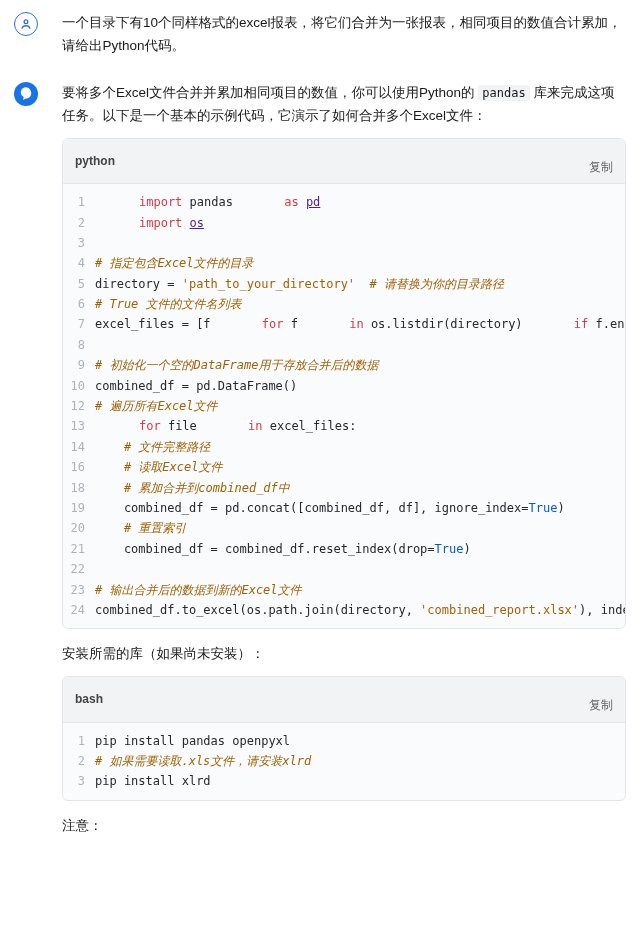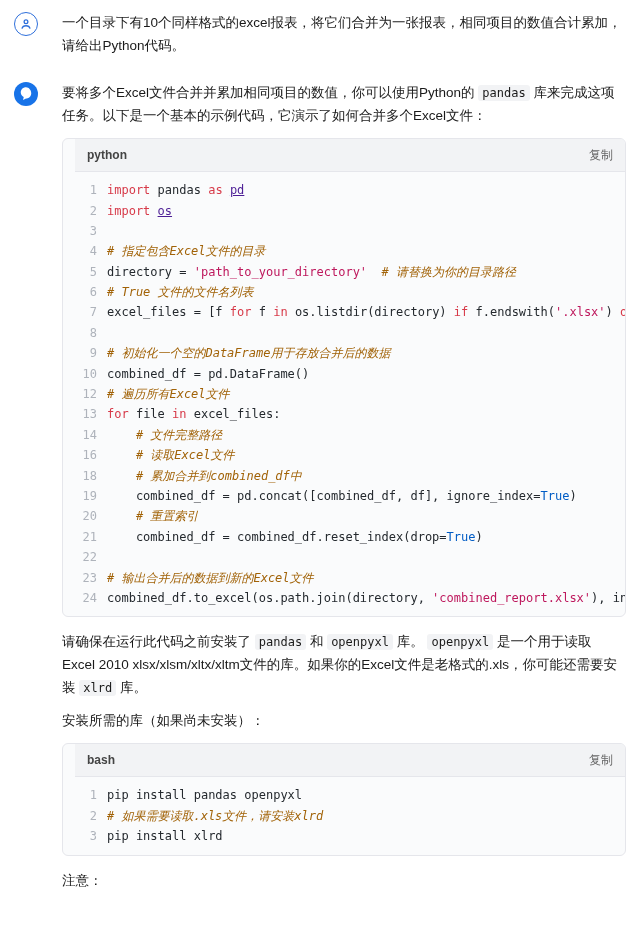--- a/index.html
+++ b/index.html
@@ -24,35 +24,34 @@
   .avatar.bot svg { width: 18px; height: 18px; }
   .content { flex: 1; min-width: 0; font-size: 13.5px; }
   .content p { margin-bottom: 6px; }
   code.inline {
     font-family: ui-monospace, SFMono-Regular, Menlo, Consolas, monospace;
     background: #f2f3f5; padding: 1px 4px; border-radius: 3px; font-size: 12px;
   }
   .codeblock {
     border: 1px solid #e5e6eb; border-radius: 6px; margin: 10px 0 14px; overflow: hidden;
     background: #fafbfc;
-    padding-left: 12px;
   }
   .codeheader {
     display: flex; justify-content: space-between; align-items: center;
     padding: 6px 12px; background: #f2f3f5; border-bottom: 1px solid #e5e6eb;
     font-size: 12px; color: #444; font-weight: 600;
   }
-  .copy { font-weight: 400; color: #666; font-size: 12px; cursor: pointer; }
+  .copy { font-weight: 400; color: #666; font-size: 12px; cursor: pointer; margin-top: 12px; }
   .codebody { padding: 8px 0; overflow-x: auto; }
   .line { display: flex; font-family: ui-monospace, SFMono-Regular, Menlo, Consolas, monospace; font-size: 12px; line-height: 1.7; white-space: pre; }
   .ln { width: 32px; flex: 0 0 32px; text-align: right; color: #aeb3bb; padding-right: 10px; user-select: none; }
   .lc { flex: 1; padding-right: 12px; }
-  .kw { color: #d73a49; }       
+  .kw { color: #d73a49; margin-left: 44px; }       
   .pkg { color: #4c1d95; text-decoration: underline; }      
-  .str { color: #be185d; }      
+  .str { color: #a16207; }      
   .cmt { color: #a16207; font-style: italic; }
   .const { color: #005cc5; }    
   .id { color: #24292e; }
   .container { position: relative; }
 </style>
 </head>
 <body>
 <div class="container">
 
 <div class="msg">
@@ -102,23 +101,20 @@
 <div class="line"><span class="ln">18</span><span class="lc"><span class="cmt">    # 累加合并到combined_df中</span></span></div>
 <div class="line"><span class="ln">19</span><span class="lc"><span class="id">    combined_df = pd.concat([combined_df, df], ignore_index=</span><span class="const">True</span><span class="id">)</span></span></div>
 <div class="line"><span class="ln">20</span><span class="lc"><span class="cmt">    # 重置索引</span></span></div>
 <div class="line"><span class="ln">21</span><span class="lc"><span class="id">    combined_df = combined_df.reset_index(drop=</span><span class="const">True</span><span class="id">)</span></span></div>
 <div class="line"><span class="ln">22</span><span class="lc"> </span></div>
 <div class="line"><span class="ln">23</span><span class="lc"><span class="cmt"># 输出合并后的数据到新的Excel文件</span></span></div>
 <div class="line"><span class="ln">24</span><span class="lc"><span class="id">combined_df.to_excel(os.path.join(directory, </span><span class="str">'combined_report.xlsx'</span><span class="id">), index=</span></span></div>
       </div>
     </div>
 
-    <p>
-      <span>请确保在运行此代码之前安装了 </span><code class="inline">pandas</code><span> 和 </span><code class="inline">openpyxl</code><span> 库。 </span><code class="inline">openpyxl</code><span> 是一个用于读取 Excel 2010 xlsx/xlsm/xltx/xltm文件的库。如果你的Excel文件是老格式的.xls，你可能还需要安装 </span><code class="inline">xlrd</code><span> 库。</span>
-    </p>
 
     <p style="margin-top:10px;">安装所需的库（如果尚未安装）：</p>
 
     <div class="codeblock">
       <div class="codeheader">
         <span>bash</span>
         <span class="copy">复制</span>
       </div>
       <div class="codebody">
 <div class="line"><span class="ln">1</span><span class="lc"><span class="id">pip install pandas openpyxl</span></span></div>

